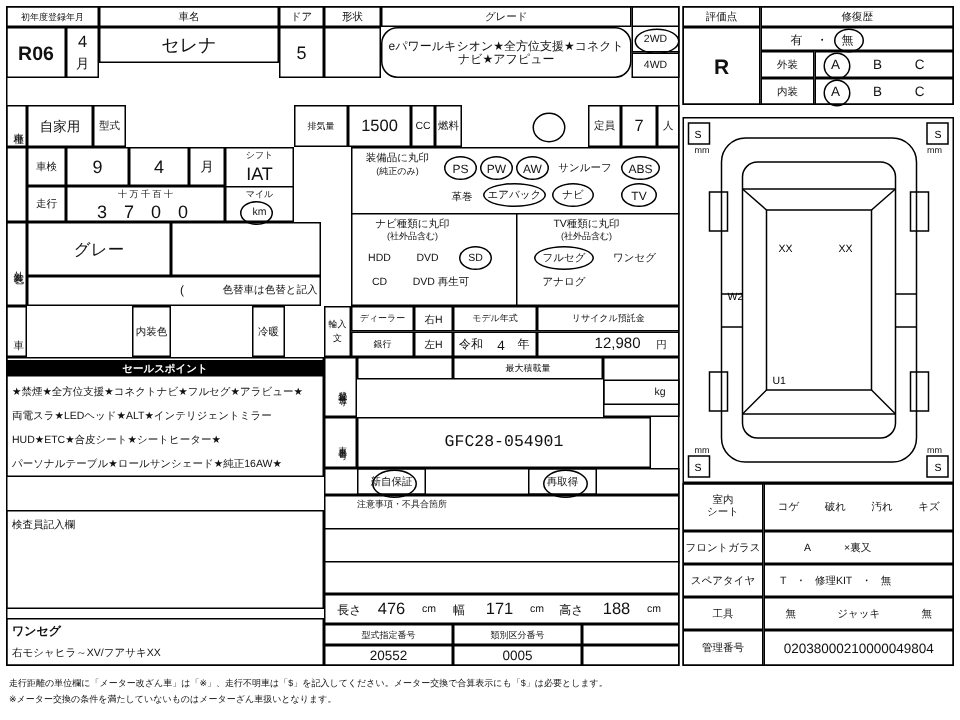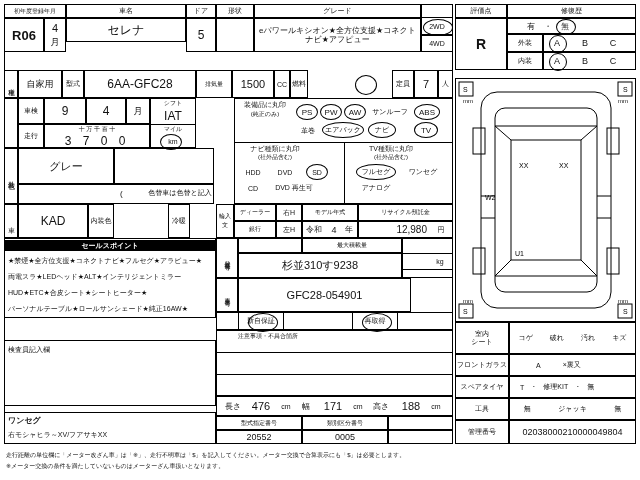--- a/index.html
+++ b/index.html
@@ -46,29 +46,28 @@
   <div class="bx c t7" style="left:254px;top:4px;width:167px;height:14px;">グレード</div>
   <div class="bx c t7" style="left:421px;top:4px;width:32px;height:14px;"></div>
 
   <div class="bx c t13 b" style="left:4px;top:18px;width:40px;height:34px;">R06</div>
   <div class="nb c t11" style="left:44px;top:20px;width:22px;height:16px;">4</div>
   <div class="nb c t9" style="left:44px;top:34px;width:22px;height:16px;">月</div>
   <div class="bx" style="left:44px;top:18px;width:22px;height:34px;"></div>
   <div class="bx c t12" style="left:66px;top:18px;width:120px;height:24px;">セレナ</div>
   <div class="bx c t12" style="left:186px;top:18px;width:30px;height:34px;">5</div>
   <div class="bx c t8" style="left:216px;top:18px;width:38px;height:34px;"></div>
-  <div class="bx c t8 wrap" style="left:254px;top:18px;width:167px;height:33px;padding:16px 2px;">eパワールキシオン★全方位支援★コネクトナビ★アフピュー</div>
+  <div class="bx c t8 wrap" style="left:254px;top:18px;width:167px;height:33px;padding:16px 2px;border-radius:11px;">eパワールキシオン★全方位支援★コネクトナビ★アフピュー</div>
   <div class="bx c t7" style="left:421px;top:18px;width:32px;height:17px;border-top:none;">2WD</div>
   <div class="bx c t7" style="left:421px;top:35px;width:32px;height:17px;">4WD</div>
   <div class="ovalmark" style="left:423px;top:19px;width:28px;height:15px;"></div>
 
   <div class="bx c t7 vcol" style="left:4px;top:70px;width:14px;height:28px;">車種</div>
   <div class="bx c t9" style="left:18px;top:70px;width:44px;height:28px;">自家用</div>
   <div class="bx c t7" style="left:62px;top:70px;width:22px;height:28px;">型式</div>
-  <div class="bx c t12" style="left:84px;top:70px;width:112px;height:28px;">6AA-GFC28</div>
   <div class="bx c t6" style="left:196px;top:70px;width:36px;height:28px;">排気量</div>
   <div class="bx c t11" style="left:232px;top:70px;width:42px;height:28px;">1500</div>
   <div class="bx c t7" style="left:274px;top:70px;width:16px;height:28px;">CC</div>
   <div class="bx c t7" style="left:290px;top:70px;width:18px;height:28px;">燃料</div>
   <div class="ovalmark" style="left:355px;top:75px;width:20px;height:18px;"></div>
   <div class="bx c t7" style="left:392px;top:70px;width:22px;height:28px;">定員</div>
   <div class="bx c t11" style="left:414px;top:70px;width:24px;height:28px;">7</div>
   <div class="bx c t7" style="left:438px;top:70px;width:15px;height:28px;">人</div>
 
   <div class="bx c t7 vcol" style="left:4px;top:98px;width:14px;height:50px;"></div>
@@ -90,21 +89,20 @@
   <div class="nb c t12" style="left:150px;top:108px;width:46px;height:16px;">IAT</div>
 
   <div class="bx c t7 vcol" style="left:4px;top:148px;width:14px;height:56px;">外装色</div>
   <div class="bx c t11" style="left:18px;top:148px;width:96px;height:36px;">グレー</div>
   <div class="nb l t8" style="left:120px;top:186px;width:10px;height:14px;">(</div>
   <div class="nb c t7" style="left:130px;top:186px;width:100px;height:14px;">色替車は色替と記入</div>
   <div class="bx" style="left:18px;top:184px;width:196px;height:20px;"></div>
   <div class="bx" style="left:114px;top:148px;width:100px;height:36px;"></div>
 
   <div class="bx c t7 vcol" style="left:4px;top:204px;width:14px;height:34px;">車</div>
-  <div class="bx c t12" style="left:18px;top:204px;width:70px;height:34px;">KAD</div>
   <div class="bx c t7" style="left:88px;top:204px;width:26px;height:34px;">内装色</div>
   <div class="bx c t7" style="left:168px;top:204px;width:22px;height:34px;">冷暖</div>
 
   <div class="bx" style="left:234px;top:98px;width:219px;height:106px;"></div>
   <div class="nb c t7" style="left:236px;top:100px;width:58px;height:10px;">装備品に丸印</div>
   <div class="nb c t6" style="left:236px;top:110px;width:58px;height:9px;">(純正のみ)</div>
 
   <div class="nb c t8 circ" style="left:296px;top:104px;width:22px;height:16px;">PS</div>
   <div class="nb c t8 circ" style="left:320px;top:104px;width:22px;height:16px;">PW</div>
   <div class="nb c t8 circ" style="left:344px;top:104px;width:22px;height:16px;">AW</div>
@@ -149,26 +147,25 @@
   <div class="bx c t6" style="left:358px;top:204px;width:95px;height:17px;">リサイクル預託金</div>
   <div class="nb c t10" style="left:358px;top:221px;width:72px;height:17px;justify-content:flex-end;padding-right:3px;display:flex;align-items:center;">12,980</div>
   <div class="nb c t7" style="left:430px;top:221px;width:22px;height:17px;">円</div>
   <div class="bx" style="left:358px;top:221px;width:95px;height:17px;"></div>
 
   <div class="bx c t6" style="left:302px;top:238px;width:100px;height:15px;">最大積載量</div>
   <div class="bx c t7" style="left:402px;top:238px;width:51px;height:32px;"></div>
   <div class="nb c t7" style="left:430px;top:255px;width:20px;height:12px;">kg</div>
 
   <div class="bx c t6 vcol" style="left:216px;top:238px;width:22px;height:40px;">登録番号等</div>
-  <div class="bx c t11" style="left:238px;top:253px;width:164px;height:25px;">杉並310す9238</div>
   <div class="bx" style="left:238px;top:238px;width:64px;height:15px;"></div>
   <div class="bx" style="left:402px;top:253px;width:51px;height:25px;"></div>
 
   <div class="bx c t6 vcol" style="left:216px;top:278px;width:22px;height:34px;">車台番号</div>
-  <div class="bx c t11" style="left:238px;top:278px;width:173px;height:34px;">GFC28-054901</div>
+  <div class="bx c t11" style="left:238px;top:278px;width:196px;height:34px;font-family:Liberation Mono, monospace;">GFC28-054901</div>
 
   <div class="bx c t7" style="left:238px;top:312px;width:46px;height:18px;">新自保証</div>
   <div class="bx c t7" style="left:352px;top:312px;width:46px;height:18px;">再取得</div>
   <div class="ovalmark" style="left:248px;top:313px;width:28px;height:17px;"></div>
   <div class="ovalmark" style="left:362px;top:313px;width:28px;height:17px;"></div>
   <div class="bx" style="left:216px;top:312px;width:237px;height:18px;"></div>
 
   <div class="nb l t6" style="left:238px;top:330px;width:150px;height:12px;">注意事項・不具合箇所</div>
   <div class="bx" style="left:216px;top:330px;width:237px;height:66px;"></div>
   <div class="nb" style="left:216px;top:352px;width:237px;height:1px;background:#000;"></div>

